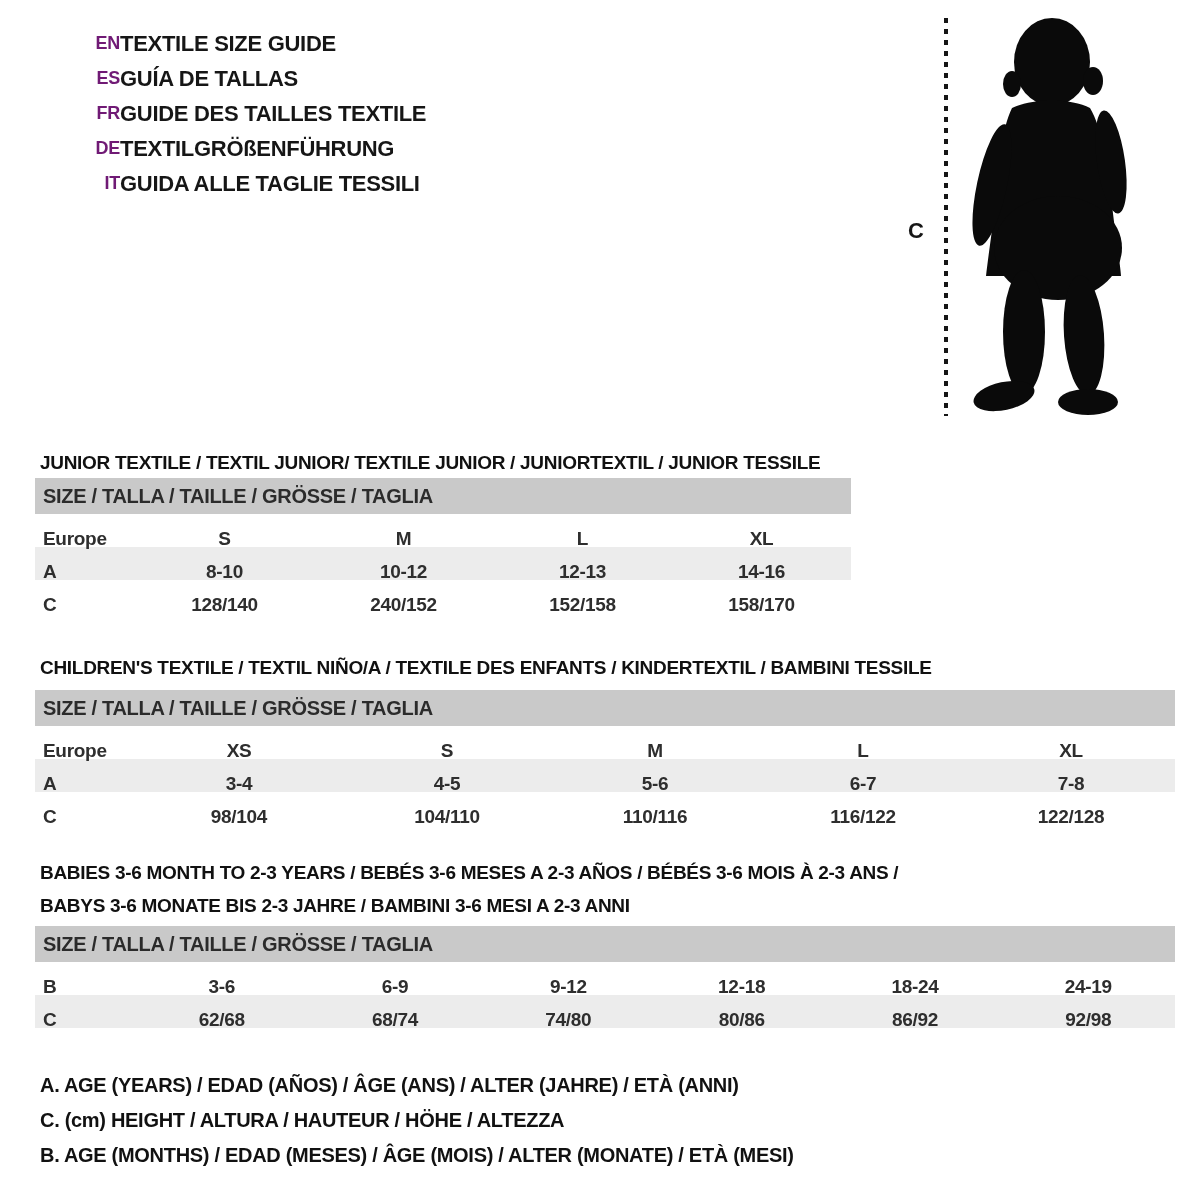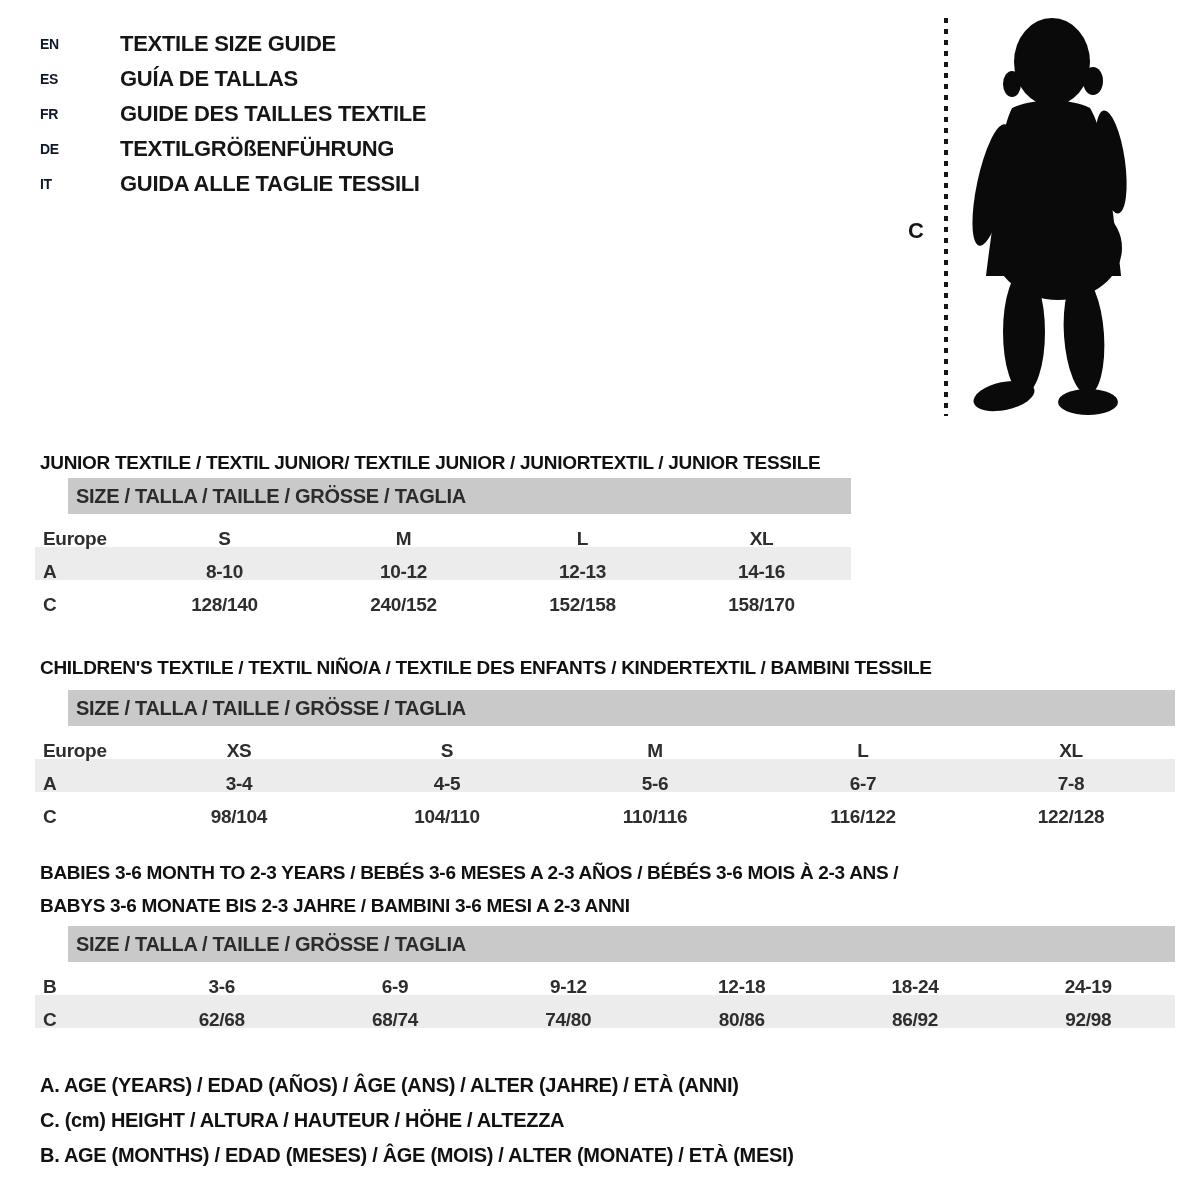--- a/index.html
+++ b/index.html
@@ -9,21 +9,21 @@
     font-family:"Liberation Sans",sans-serif;
     color:#222;
     position:relative;
     overflow:hidden;
   }
   .canvas{position:absolute;inset:0;}
 
   
   .lang-block{position:absolute;left:40px;top:26px;}
   .lang-row{display:flex;height:35px;align-items:center;}
-  .lang-code{width:80px;font-weight:bold;font-size:14px;letter-spacing:-0.3px;color:#0f172a;}
+  .lang-code{width:80px;font-weight:bold;font-size:18px;letter-spacing:-0.3px;color:#701a75;text-align:right;}
   .lang-label{font-weight:bold;font-size:22px;letter-spacing:-0.3px;white-space:nowrap;color:#161616;}
 
   
   .measure-c{position:absolute;left:908px;top:218px;font-size:22px;font-weight:bold;color:#161616;}
   .dashed-line{
     position:absolute;left:944px;top:18px;width:4px;height:398px;
     background:repeating-linear-gradient(to bottom,#151515 0 5px,transparent 5px 11px);
   }
   .baby-svg{position:absolute;left:962px;top:10px;}
 
@@ -35,21 +35,21 @@
   #title-3b{left:40px;top:879px;}
 
   
   .size-table{position:absolute;left:35px;}
   #table-1{top:478px;width:816px;}
   #table-2{top:690px;width:1140px;}
   #table-3{top:926px;width:1140px;}
   .size-header{
     height:36px;line-height:36px;background:#c9c9c9;
     font-size:20px;font-weight:bold;padding-left:8px;
-    color:#2b2b2b;letter-spacing:-0.3px;margin-left:33px;
+    color:#2b2b2b;letter-spacing:-0.3px;
   }
   .trow{display:grid;height:33px;align-items:center;font-size:19px;font-weight:bold;letter-spacing:-0.3px;color:#2e2e2e;background:#ffffff;}
   .trow.alt{background:#ececec;}
   .tcell{overflow:hidden;white-space:nowrap;margin-top:17px;}
   .tlabel{padding-left:8px;text-align:left;}
   .tval{text-align:center;}
 
   
   .legend{position:absolute;left:40px;top:1068px;}
   .legend-line{height:35px;line-height:35px;font-size:20px;font-weight:bold;letter-spacing:-0.3px;white-space:nowrap;color:#111;}

